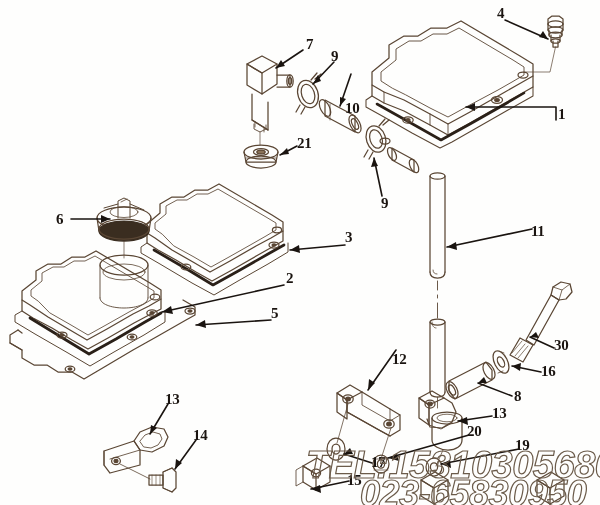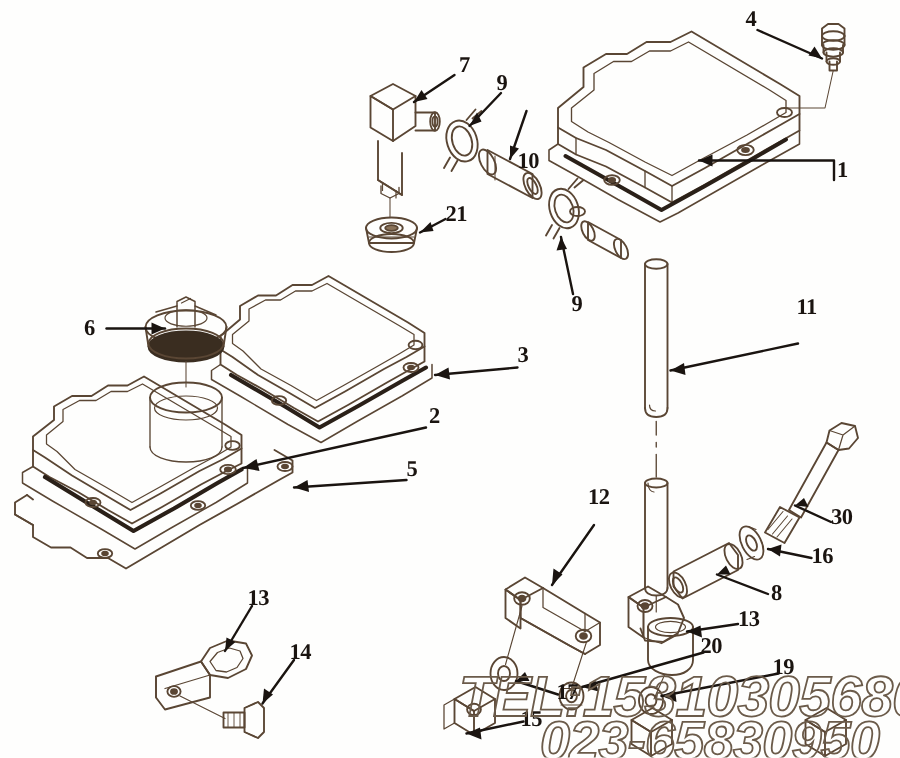--- a/index.html
+++ b/index.html
@@ -443,22 +443,22 @@
   <div class="callout" style="left:286px;top:271px;">2</div>
   <div class="callout" style="left:345px;top:230px;">3</div>
   <div class="callout" style="left:497px;top:6px;">4</div>
   <div class="callout" style="left:271px;top:306px;">5</div>
   <div class="callout" style="left:56px;top:212px;">6</div>
   <div class="callout" style="left:306px;top:37px;">7</div>
   <div class="callout" style="left:514px;top:389px;">8</div>
   <div class="callout" style="left:331px;top:49px;">9</div>
   <div class="callout" style="left:381px;top:196px;">9</div>
   <div class="callout" style="left:345px;top:60px;margin-top:41px;">10</div>
-  <div class="callout" style="left:531px;top:198px;">11</div>
-  <div class="callout" style="left:392px;top:325px;">12</div>
+  <div class="callout" style="left:531px;top:224px;">11</div>
+  <div class="callout" style="left:392px;top:352px;">12</div>
   <div class="callout" style="left:492px;top:406px;">13</div>
   <div class="callout" style="left:165px;top:392px;">13</div>
   <div class="callout" style="left:193px;top:428px;">14</div>
   <div class="callout" style="left:347px;top:473px;">15</div>
   <div class="callout" style="left:541px;top:364px;text-align:right;">16</div>
   <div class="callout" style="left:371px;top:455px;">17</div>
   <div class="callout" style="left:515px;top:438px;">19</div>
   <div class="callout" style="left:467px;top:424px;">20</div>
   <div class="callout" style="left:554px;top:338px;">30</div>
   <div class="callout" style="left:297px;top:136px;">21</div>

